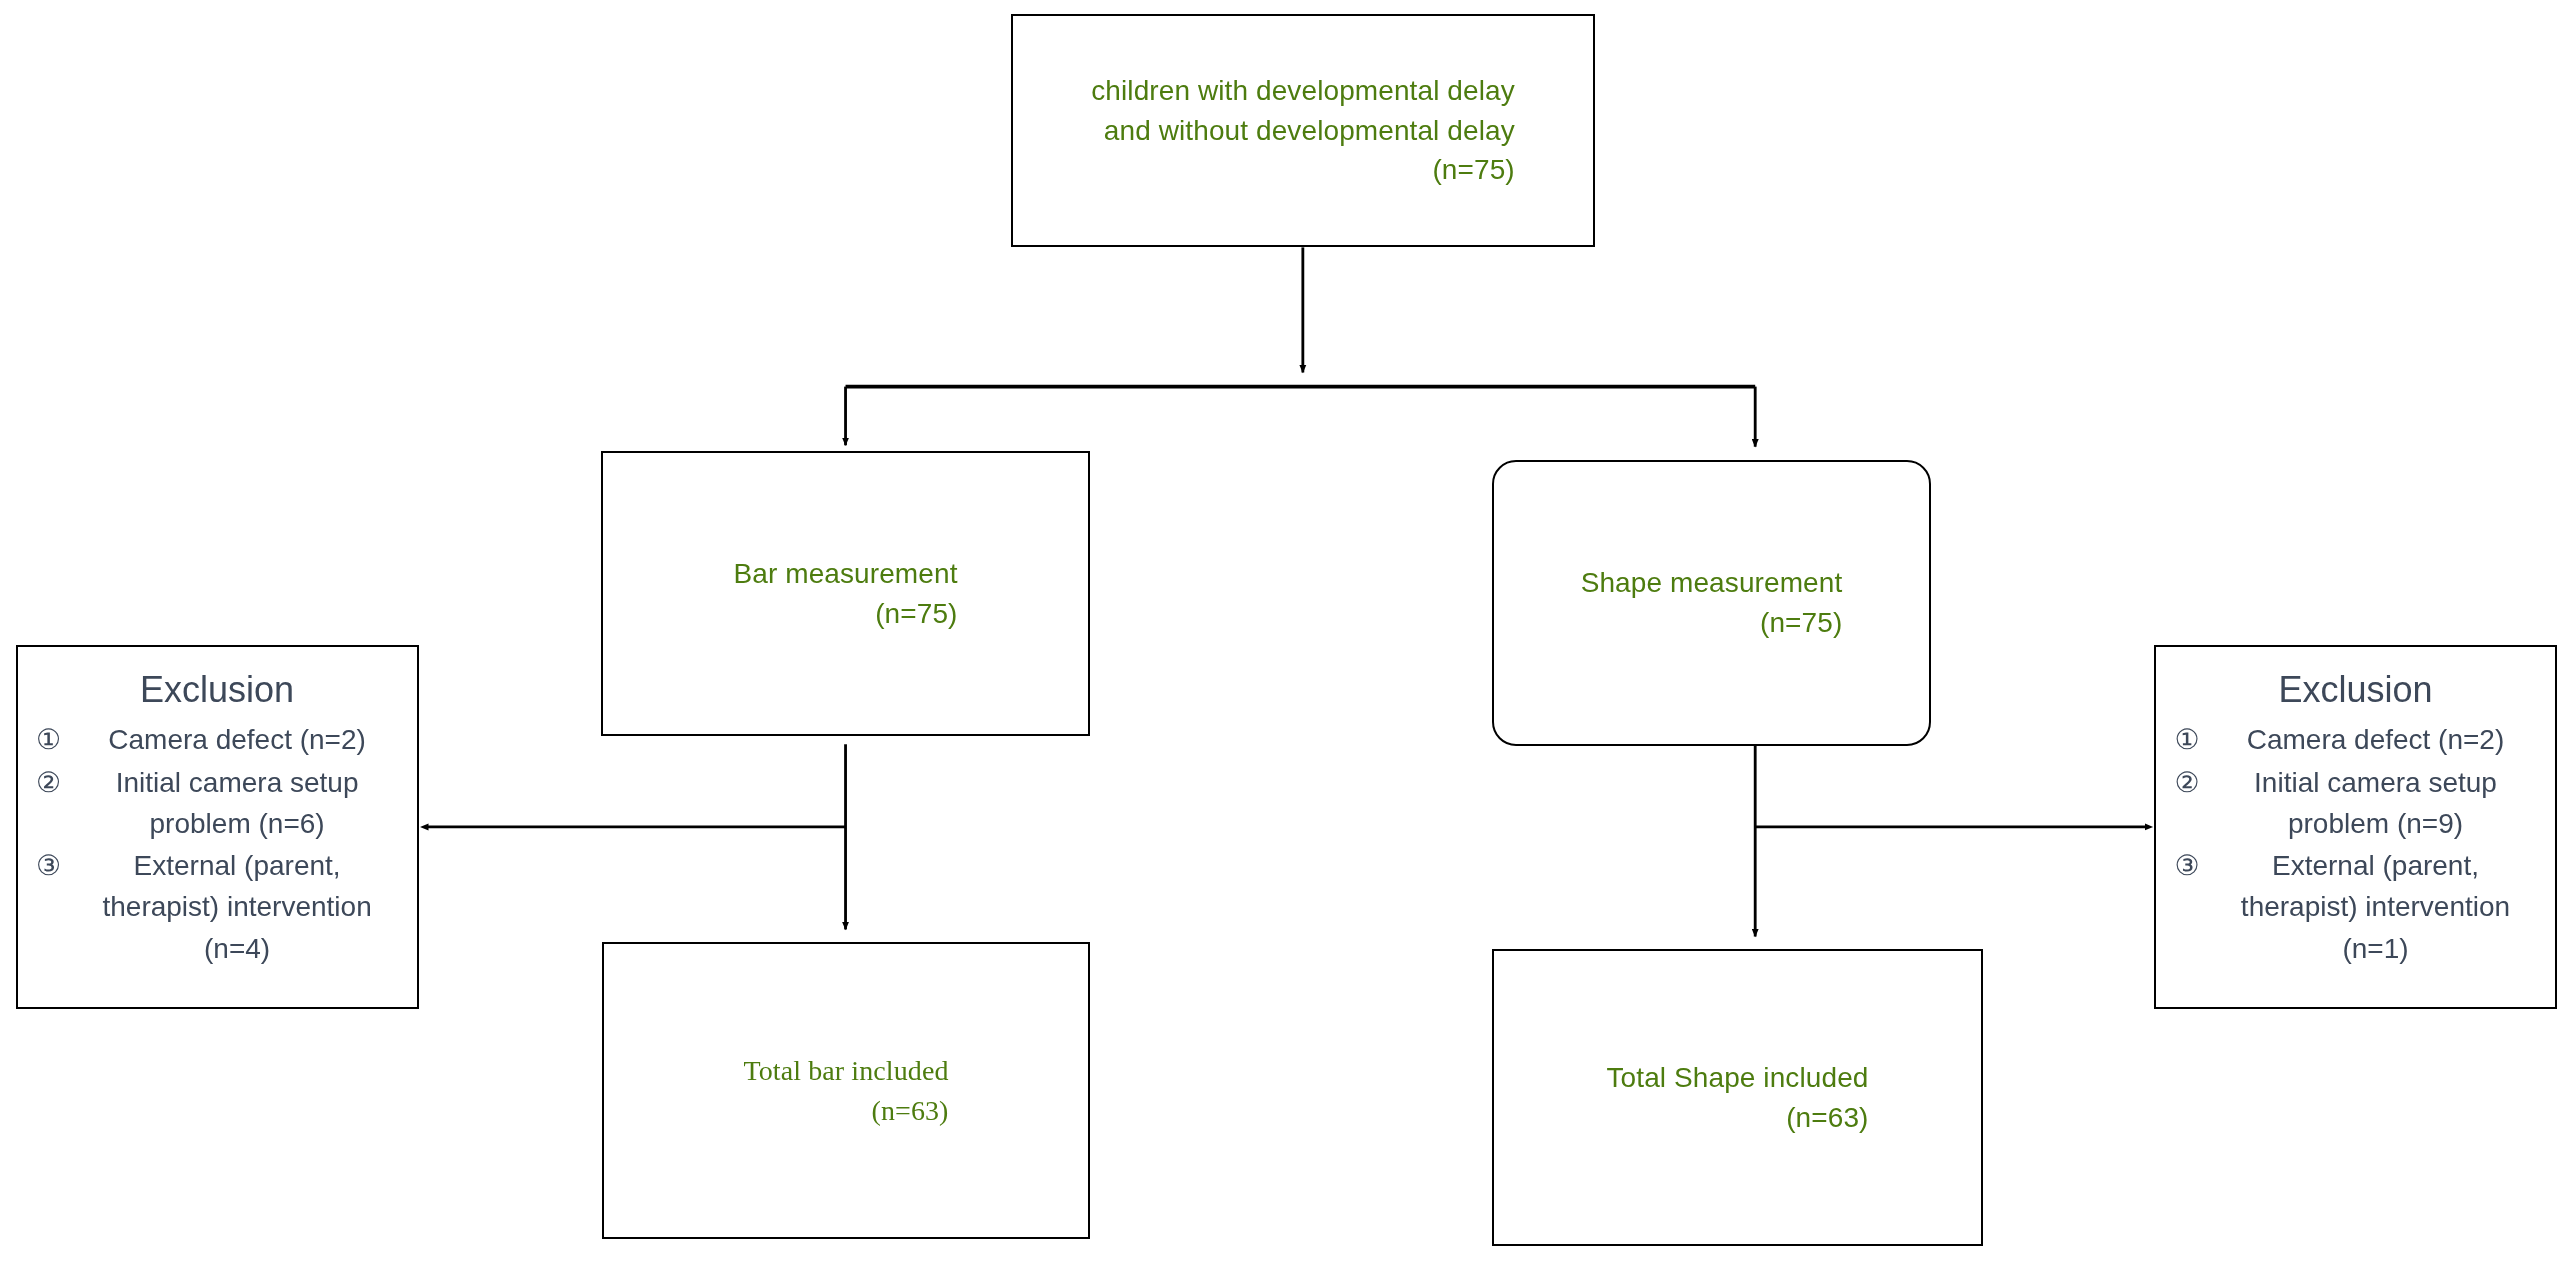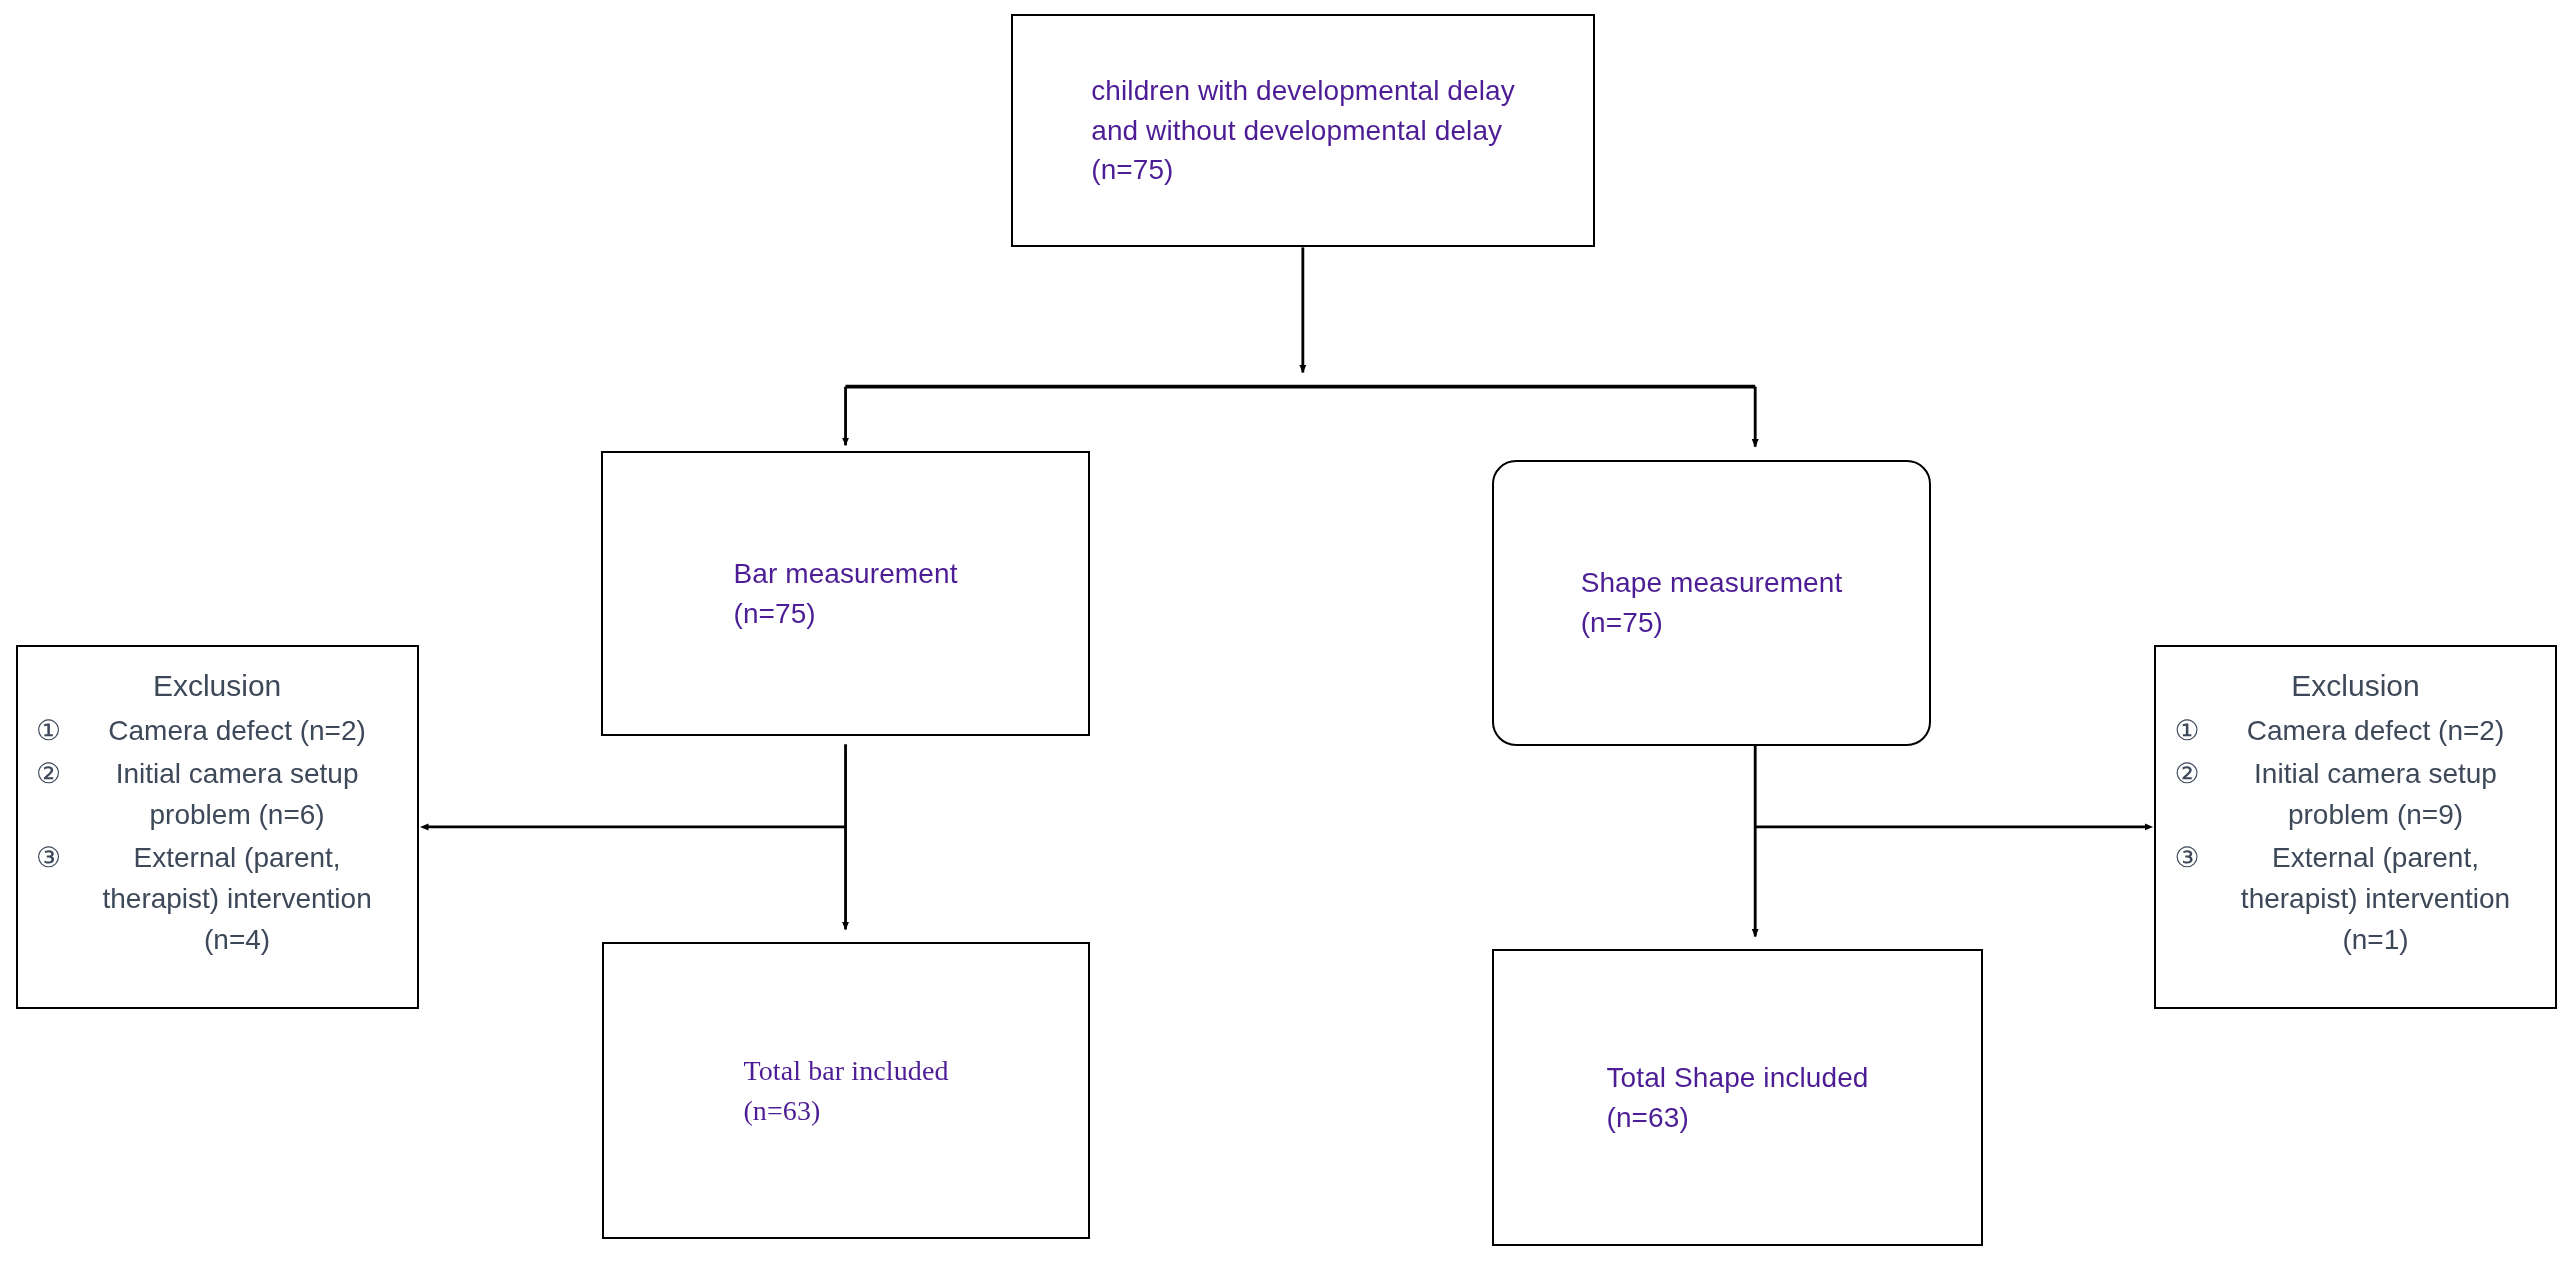--- a/index.html
+++ b/index.html
@@ -31,36 +31,36 @@
     box-sizing: border-box;
     border: 2.8px solid #000000;
     background: #ffffff;
     display: flex;
     flex-direction: column;
     align-items: center;
     justify-content: center;
     color: #3d4859;
   }
   .node-text {
-    text-align: left;
+    text-align: right;
     font-size: 28px;
     line-height: 1.42;
-    color: #4c1d95;
+    color: #4d7c0f;
     letter-spacing: 0.1px;
     white-space: pre-line;
   }
   
   .excl-box {
     justify-content: flex-start;
     align-items: stretch;
     padding: 17px 18.4px 0 18.4px;
   }
   .excl-title {
     text-align: center;
-    font-size: 30px;
+    font-size: 36px;
     line-height: 1.45;
     color: #3d4859;
     margin-bottom: 2.8px;
   }
   .excl-list {
     display: block;
   }
   .excl-item {
     display: flex;
     align-items: flex-start;

